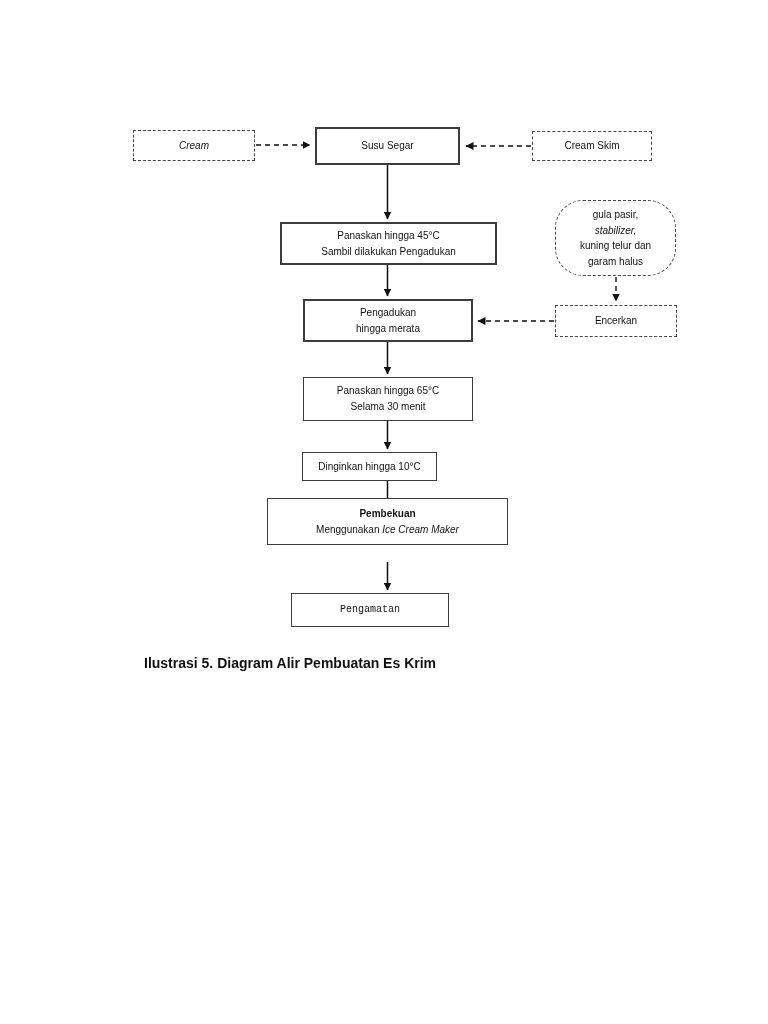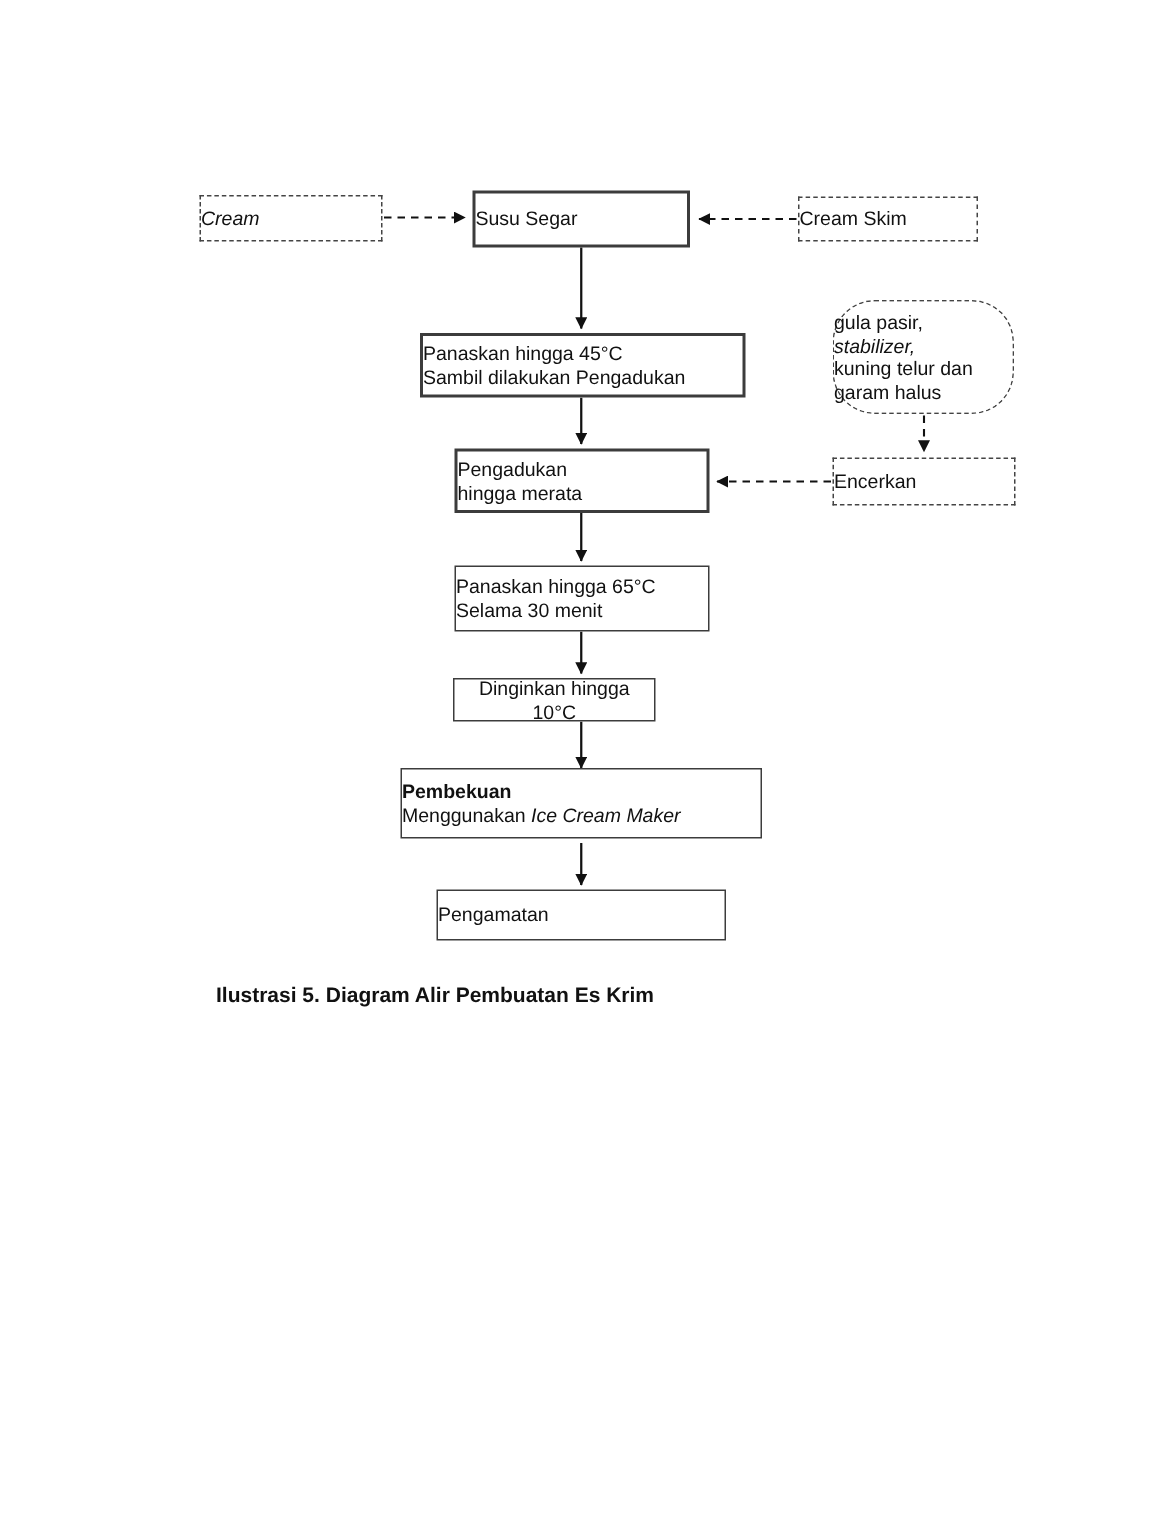--- a/index.html
+++ b/index.html
@@ -21,43 +21,43 @@
     left: 0;
     top: 0;
     pointer-events: none;
   }
   .node {
     position: absolute;
     box-sizing: border-box;
     display: flex;
     flex-direction: column;
     justify-content: center;
-    align-items: flex-start;
+    align-items: center;
     text-align: center;
-    font-size: 13px;
+    font-size: 10px;
     line-height: 16px;
     background: #ffffff;
   }
   .node.solid  { border: 1.5px solid #3c3c3c; }
   .node.solid2 { border: 2px solid #3c3c3c; }
   .node.dashed { border: 1px dashed #444444; }
   .italic { font-style: italic; }
   .bold   { font-weight: bold; }
 
   #cream       { left: 133px; top: 130px; width: 122px; height: 31px; }
   #susu-segar  { left: 315px; top: 127px; width: 145px; height: 38px; }
   #susu-skim   { left: 532px; top: 131px; width: 120px; height: 30px; }
   #panaskan-45 { left: 280px; top: 222px; width: 217px; height: 43px; }
   #bahan       { left: 555px; top: 200px; width: 121px; height: 76px; line-height: 15.5px; border-radius: 28px; }
   #pengadukan  { left: 303px; top: 299px; width: 170px; height: 43px; }
   #encerkan    { left: 555px; top: 305px; width: 122px; height: 32px; }
   #panaskan-65 { left: 303px; top: 377px; width: 170px; height: 44px; }
   #dinginkan   { left: 302px; top: 452px; width: 135px; height: 29px; }
-  #pembekuan   { left: 267px; top: 512px; width: 241px; height: 47px; }
-  #pengamatan  { left: 291px; top: 593px; width: 193px; height: 34px; }
+  #pembekuan   { left: 267px; top: 498px; width: 241px; height: 47px; }
+  #pengamatan  { left: 291px; top: 593px; width: 158px; height: 34px; font-family: Liberation Mono, monospace; }
 
   .caption {
     position: absolute;
     left: 144px;
     top: 655px;
     font-size: 14px;
     font-weight: bold;
     line-height: 17px;
     white-space: nowrap;
   }

